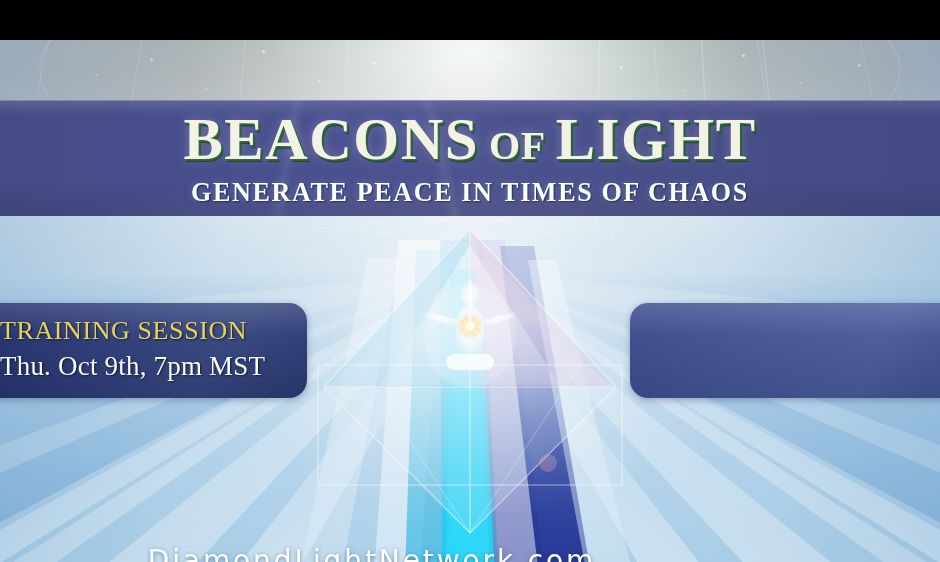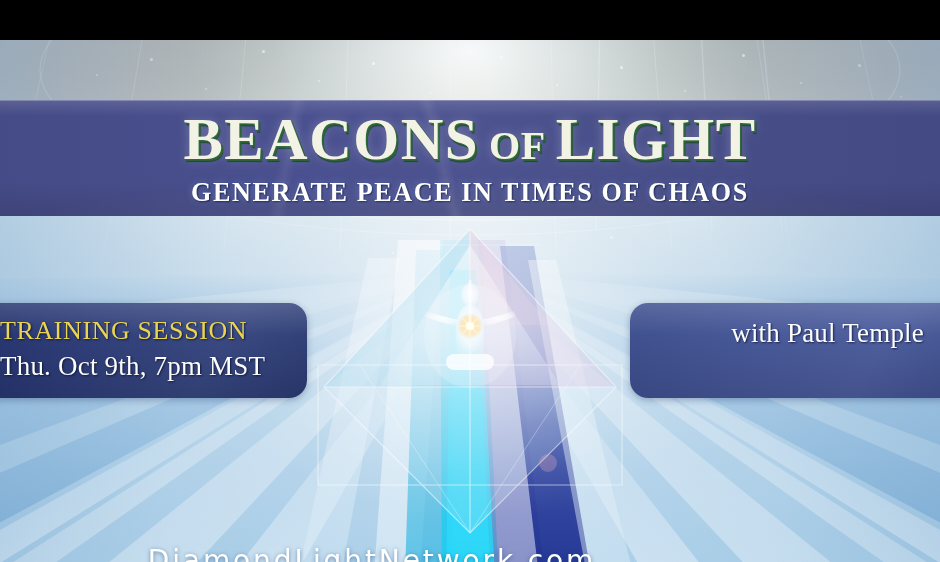--- a/index.html
+++ b/index.html
@@ -481,19 +481,18 @@
 
   <div class="badge badge-left">
     <div class="lines">
       <div class="badge-session">TRAINING SESSION</div>
       <div class="badge-date">Thu. Oct 9th, 7pm MST</div>
     </div>
   </div>
 
   <div class="badge badge-right">
     <div class="lines">
-      <div class="line">with Paul Temple</div>
     </div>
   </div>
 
   <div class="site-url">DiamondLightNetwork.com</div>
 
 </div>
 
 </body></html>

